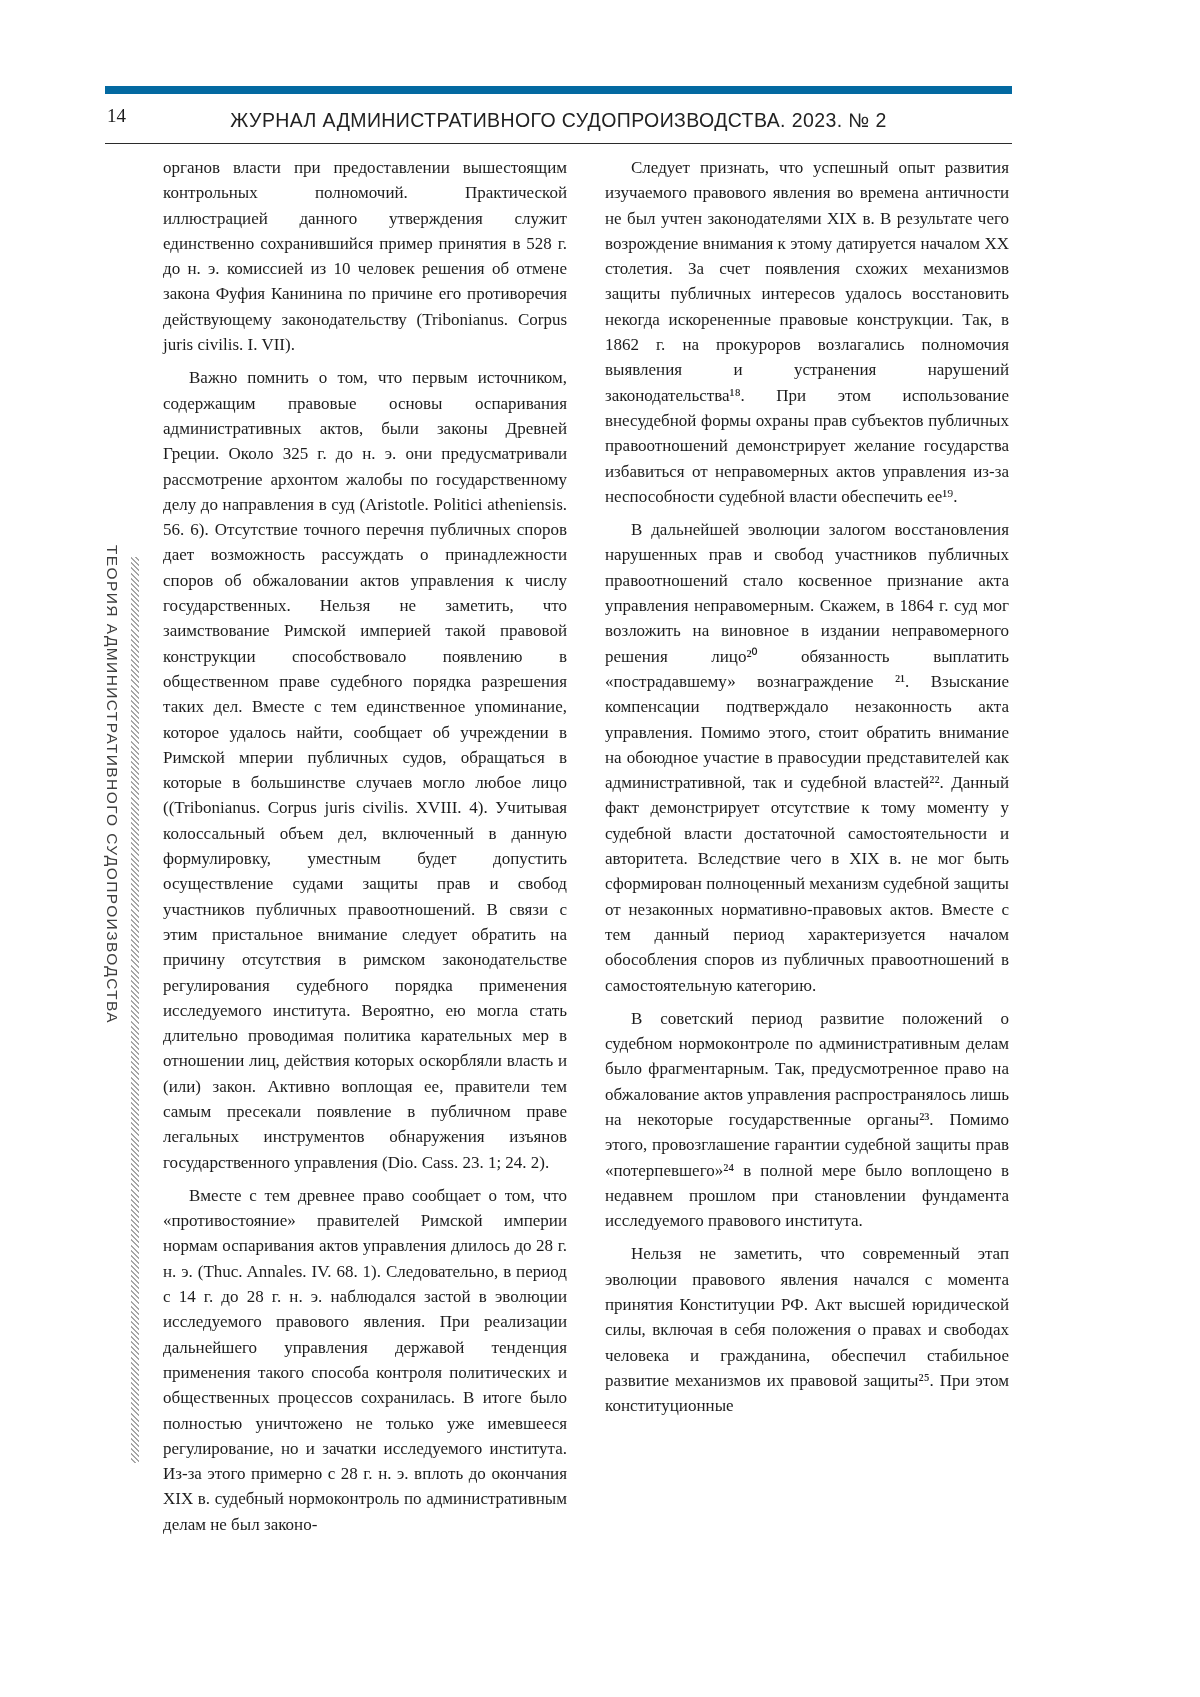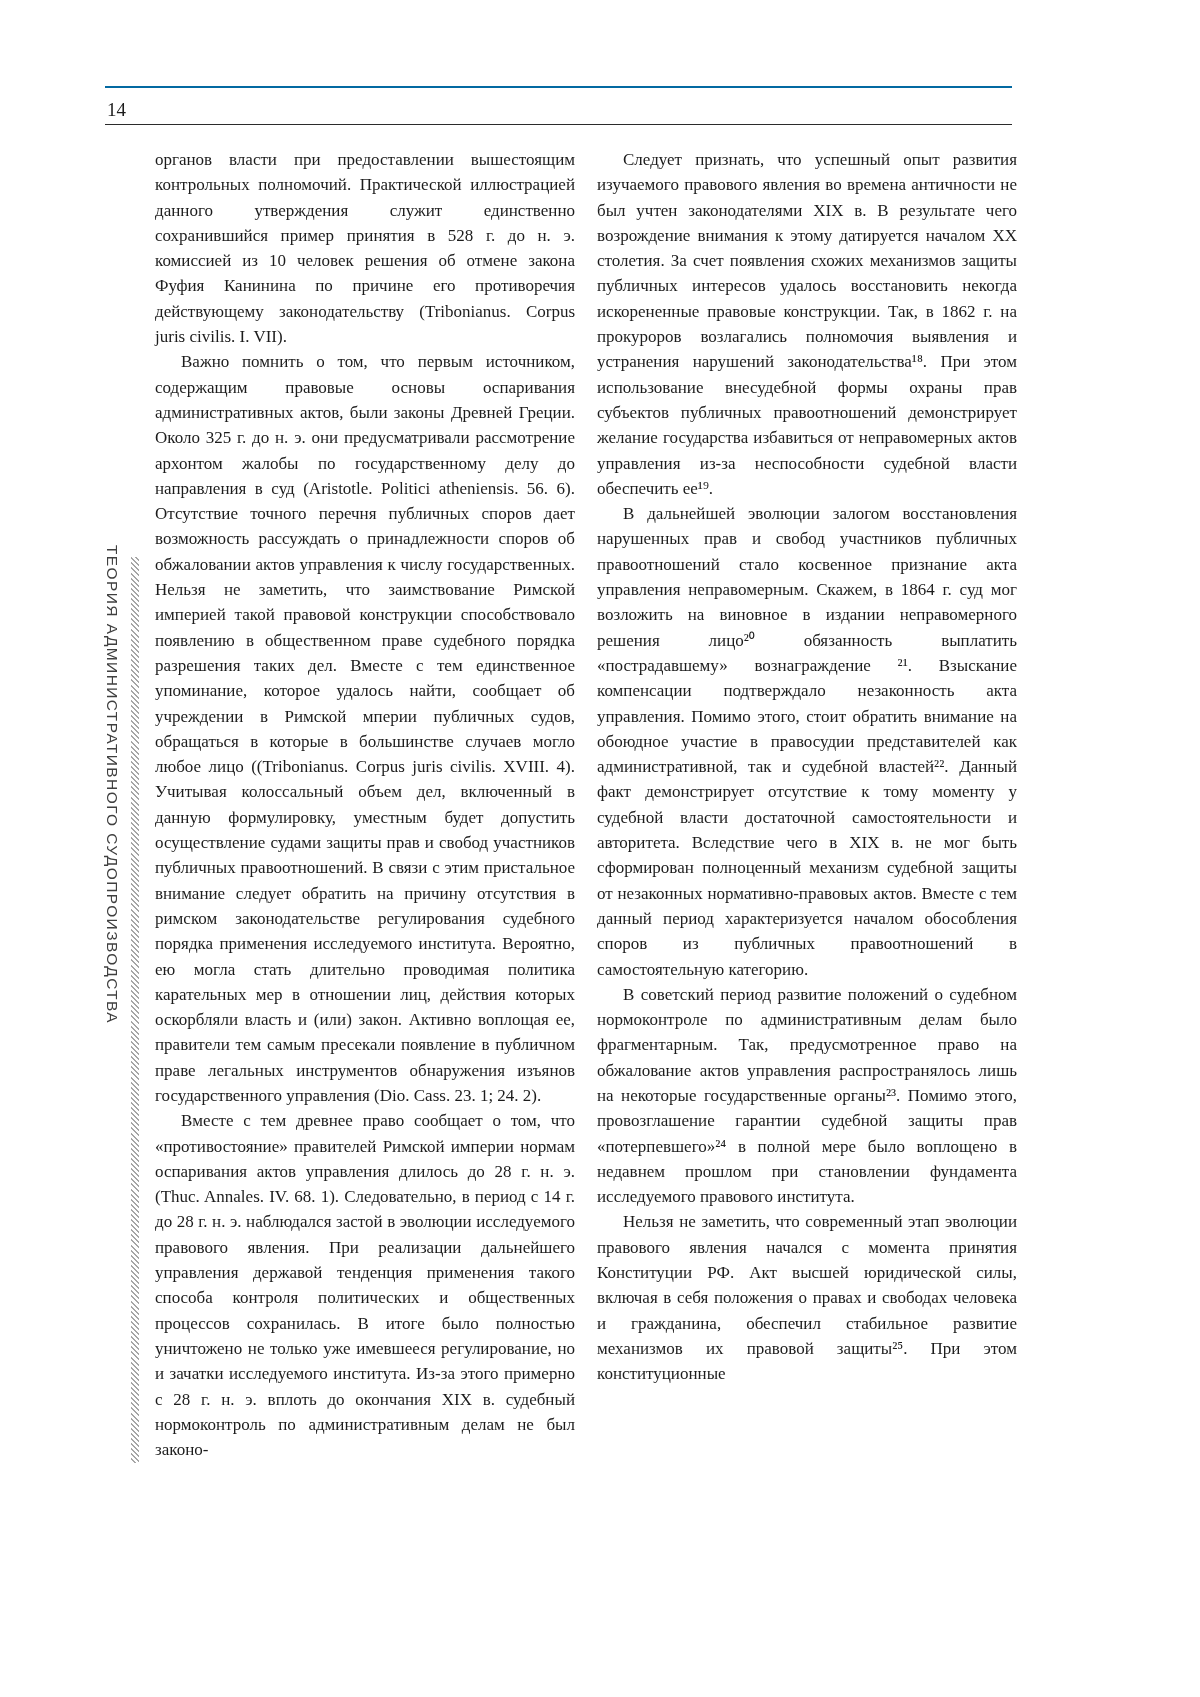--- a/index.html
+++ b/index.html
@@ -14,23 +14,23 @@
     background: #ffffff;
     overflow: hidden;
     font-family: "Liberation Serif", serif;
     color: #1c1c1c;
   }
   .page-header {
     position: absolute;
     left: 105px;
     top: 86px;
     width: 907px;
-    border-top: 2px solid #0369a1;
+    border-top: 8px solid #0369a1;
     border-bottom: 1px solid #2b2b2b;
-    padding: 25px 0 11px 0;
+    padding: 15px 0 11px 0;
     text-align: center;
   }
   .journal-title {
     font-family: "Liberation Sans", sans-serif;
     font-size: 19.5px;
     letter-spacing: 0.4px;
     color: #222222;
     white-space: nowrap;
   }
   .page-number {
@@ -72,39 +72,40 @@
     left: 155px;
     top: 147px;
     width: 862px;
     display: flex;
     gap: 22px;
   }
   .col {
     width: 420px;
   }
   .col p {
-    margin: 0;
+    margin: 8px;
     font-size: 17px;
     line-height: 25.3px;
     text-align: justify;
     text-indent: 26px;
     hyphens: auto;
     color: #1c1c1c;
   }
   .col p.continued {
     text-indent: 0;
   }
 </style>
 </head>
 <body>
 
 <div class="page">
 
   <header class="page-header">
     <span class="page-number">14</span>
+    <span class="journal-title">ЖУРНАЛ АДМИНИСТРАТИВНОГО СУДОПРОИЗВОДСТВА. 2023. № 2</span>
   </header>
 
   <div class="side-rubric">ТЕОРИЯ АДМИНИСТРАТИВНОГО СУДОПРОИЗВОДСТВА</div>
 
   <div class="hatch-rule"></div>
 
   <main class="columns">
     <section class="col">
         <p class="continued">органов власти при предоставлении вышестоящим контрольных полномочий. Практической иллюстрацией данного утверждения служит единственно сохранившийся пример принятия в 528 г. до н. э. комиссией из 10 человек решения об отмене закона Фуфия Канинина по причине его противоречия действующему законодательству (Tribonianus.  Corpus juris civilis. I. VII).</p>
         <p>Важно помнить о том, что первым источником, содержащим правовые основы оспаривания административных актов, были законы Древней Греции. Около 325 г. до н. э. они предусматривали рассмотрение архонтом жалобы по государственному делу до направления в суд (Aristotle. Politici atheniensis. 56. 6). Отсутствие точного перечня публичных споров дает возможность рассуждать о  принадлежности споров об обжаловании актов управления к числу государственных. Нельзя не заметить, что заимствование Римской империей такой правовой конструкции способствовало появлению в общественном праве судебного порядка разрешения таких дел. Вместе с тем единственное упоминание, которое удалось найти, сообщает об учреждении в Римской мперии публичных судов, обращаться в которые в большинстве случаев могло любое лицо ((Tribonianus.  Corpus juris civilis. XVIII. 4). Учитывая колоссальный объем дел, включенный в данную формулировку, уместным будет допустить осуществление судами защиты прав и свобод участников публичных правоотношений. В связи с этим пристальное внимание следует обратить на причину отсутствия в римском законодательстве регулирования судебного порядка применения исследуемого института. Вероятно, ею могла стать длительно проводимая политика карательных мер в отношении лиц, действия которых оскорбляли власть и (или) закон. Активно воплощая ее, правители тем самым пресекали появление в публичном праве легальных инструментов обнаружения изъянов государственного управления (Dio. Cass. 23. 1; 24. 2).</p>

